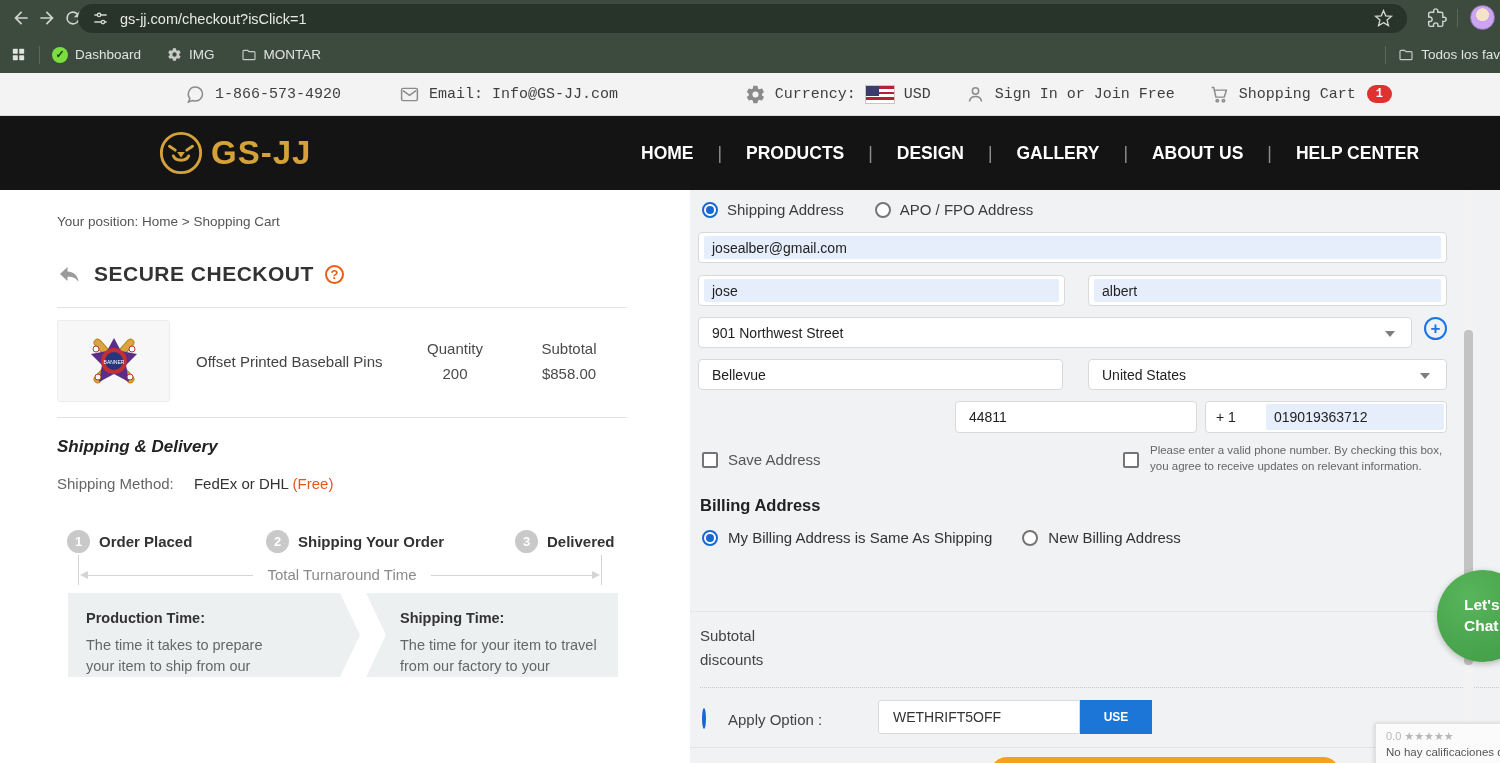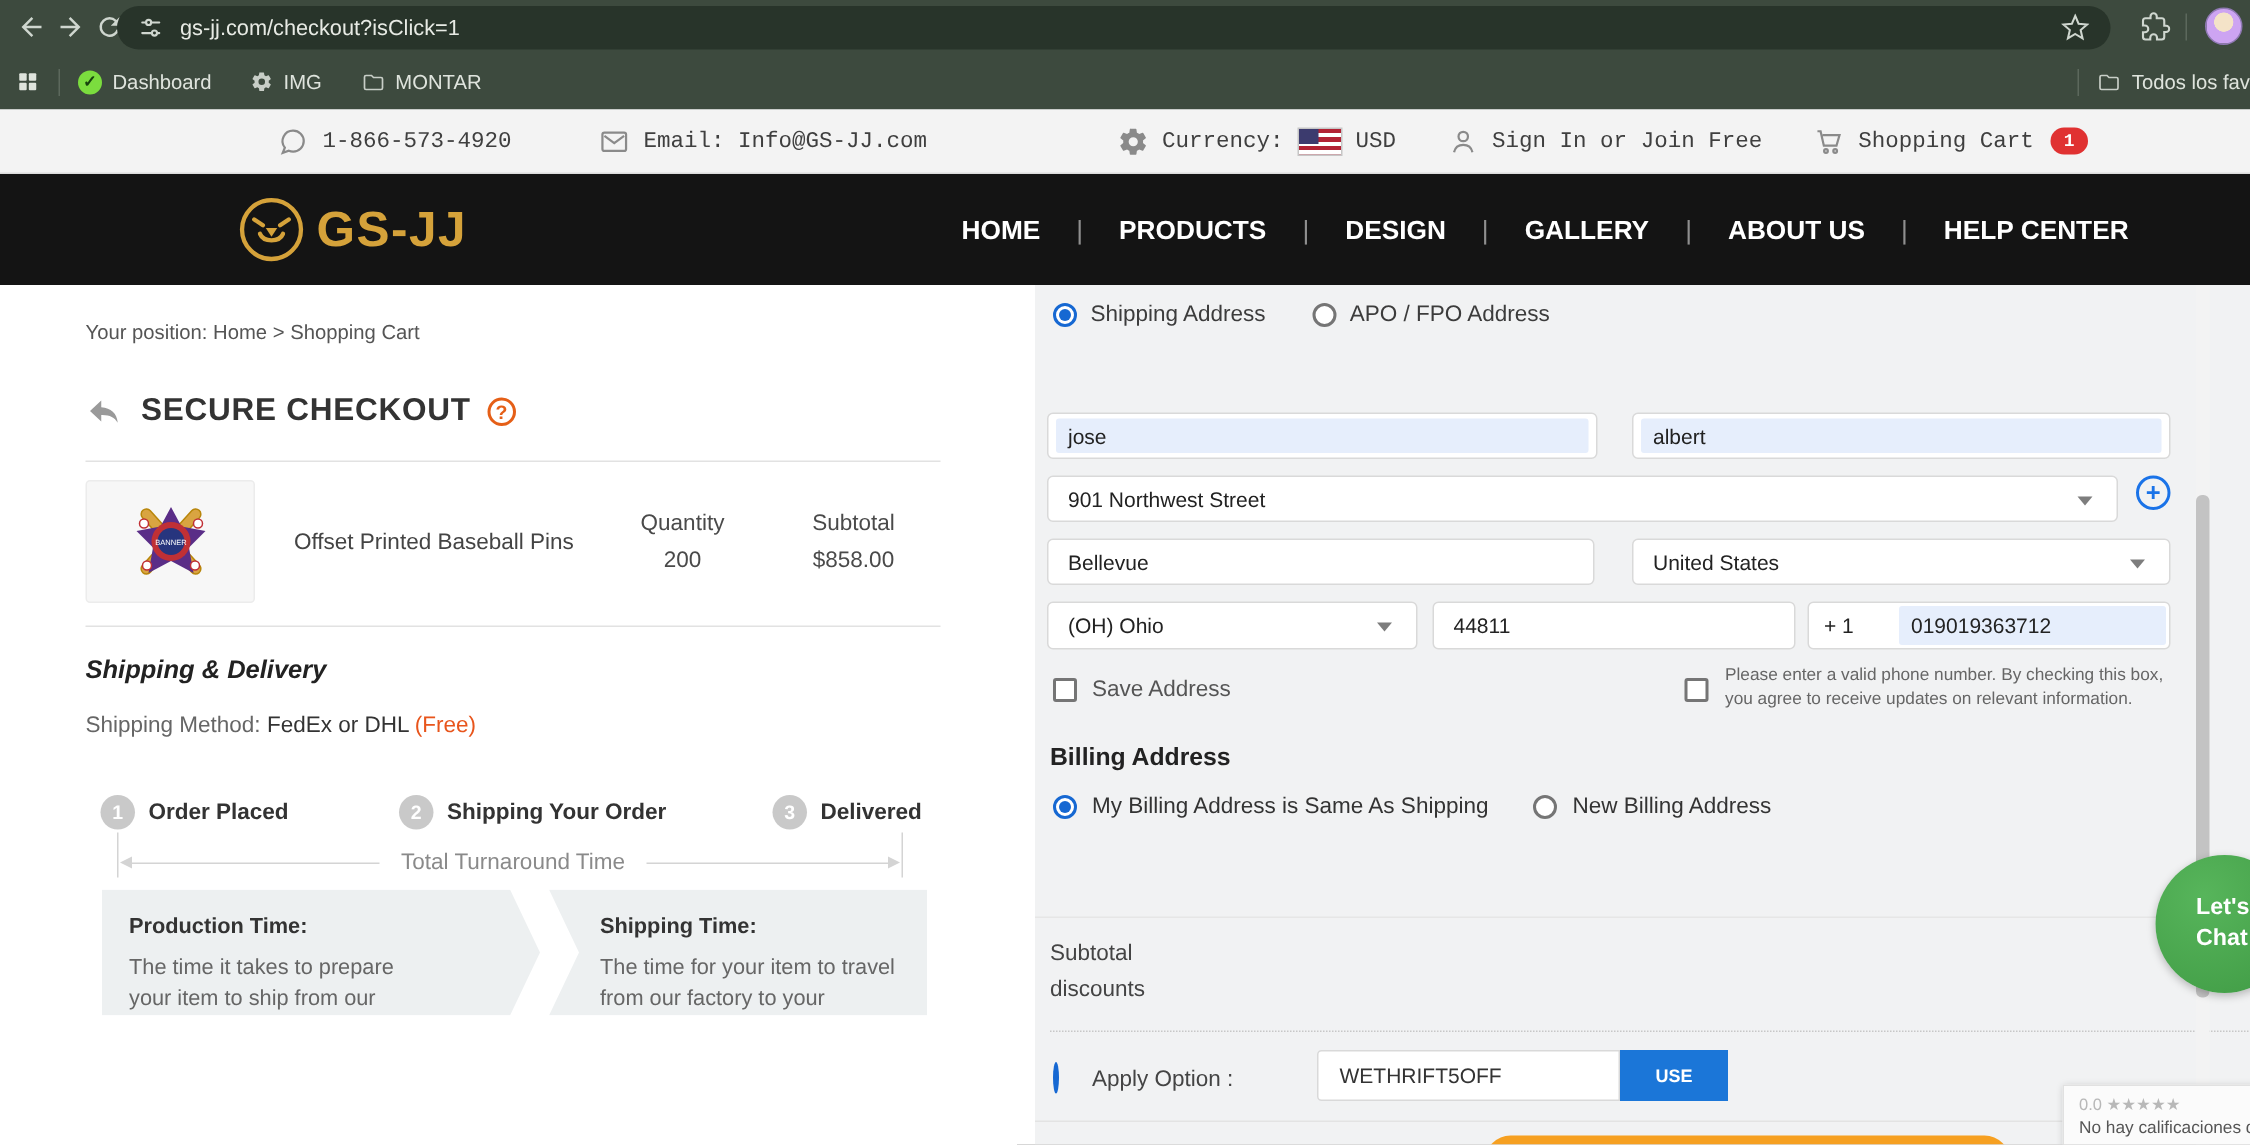--- a/index.html
+++ b/index.html
@@ -46,21 +46,21 @@
   .title-row { position:absolute; left:57px; top:72px; display:flex; align-items:center; gap:11px;justify-content:center; }
   .title { font-size:21px; font-weight:bold; color:#333; letter-spacing:.5px; }
   .qmark { width:19px; height:19px; border:2px solid #e55f17; color:#e55f17; border-radius:50%; font-size:13px; font-weight:bold; display:flex; align-items:center; justify-content:center; }
   .hr1 { position:absolute; left:57px; width:570px; height:1px; background:#e2e2e2; }
   .prod-img { position:absolute; left:57px; top:130px; width:113px; height:82px; background:#f7f7f7; border:1px solid #ececec; border-radius:3px; display:flex; align-items:center; justify-content:center; }
   .prod-name { position:absolute; left:196px; top:163px; font-size:15px; color:#444; }
   .col-head { position:absolute; font-size:15px; color:#4a4a4a; text-align:center; width:90px; }
   .col-val { position:absolute; font-size:15px; color:#4a4a4a; text-align:center; width:90px; }
   .sec-head { position:absolute; left:57px; font-size:17px; font-weight:bold; color:#222;font-style:italic; }
   .method { position:absolute; left:57px; top:285px; font-size:15px; color:#666; }
-  .method b { color:#333; font-weight:normal; }
+  .method b { color:#333; font-weight:normal;margin-left:16px; }
   .method .free { color:#e8551c; }
   .step { position:absolute; display:flex; align-items:center; gap:9px; }
   .stepc { width:23px; height:23px; border-radius:50%; background:#c9c9c9; color:#fff; font-size:13px; font-weight:bold; display:flex; align-items:center; justify-content:center; }
   .stepl { font-size:15px; font-weight:bold; color:#333; }
   .vtick { position:absolute; width:1px; height:30px; background:#d4d4d4; }
   .tline { position:absolute; top:385px; height:1px; background:#d4d4d4; }
   .tarrow { position:absolute; top:381px; width:0; height:0; border-top:4.5px solid transparent; border-bottom:4.5px solid transparent; }
   .tarrow.l { border-right:8px solid #d4d4d4; }
   .tarrow.r { border-left:8px solid #d4d4d4; }
   .tat { position:absolute; left:57px; width:570px; top:376px; text-align:center; font-size:15px; color:#8a8a8a; background:transparent; }
@@ -334,20 +334,25 @@
 
     <div class="panel">
 
       <div class="abs" style="left:12px; top:11px; display:flex; align-items:center; gap:9px">
         <span class="radio sel"></span>
         <span class="rlabel">Shipping Address</span>
         <span class="radio un" style="margin-left:22px"></span>
         <span class="rlabel">APO / FPO Address</span>
       </div>
 
+      <div class="field" style="left:8px; top:42px; width:749px; height:31px">
+        <div class="fill">
+            <span>josealber@gmail.com</span>
+          </div>
+      </div>
 
       <div class="field" style="left:8px; top:85px; width:367px; height:31px">
         <div class="fill">
             <span>jose</span>
           </div>
       </div>
       <div class="field" style="left:398px; top:85px; width:359px; height:31px">
         <div class="fill">
             <span>albert</span>
           </div>
@@ -360,24 +365,20 @@
       <div class="pluscirc">+</div>
 
       <div class="field" style="left:8px; top:169px; width:365px; height:31px">
         <span class="ftext">Bellevue</span>
       </div>
       <div class="field" style="left:398px; top:169px; width:359px; height:31px">
         <span class="ftext">United States</span>
         <span class="caret"></span>
       </div>
 
-      <div class="field" style="left:8px; top:211px; width:247px; height:32px">
-        <span class="ftext">(OH) Ohio</span>
-        <span class="caret"></span>
-      </div>
       <div class="field" style="left:265px; top:211px; width:242px; height:32px">
         <span class="ftext">44811</span>
       </div>
       <div class="field" style="left:515px; top:211px; width:242px; height:32px">
         <span class="ftext" style="left:10px">+ 1</span>
         <div class="fill" style="left:60px; right:2px; top:2px; bottom:2px">
           <span>019019363712</span>
         </div>
       </div>
 

